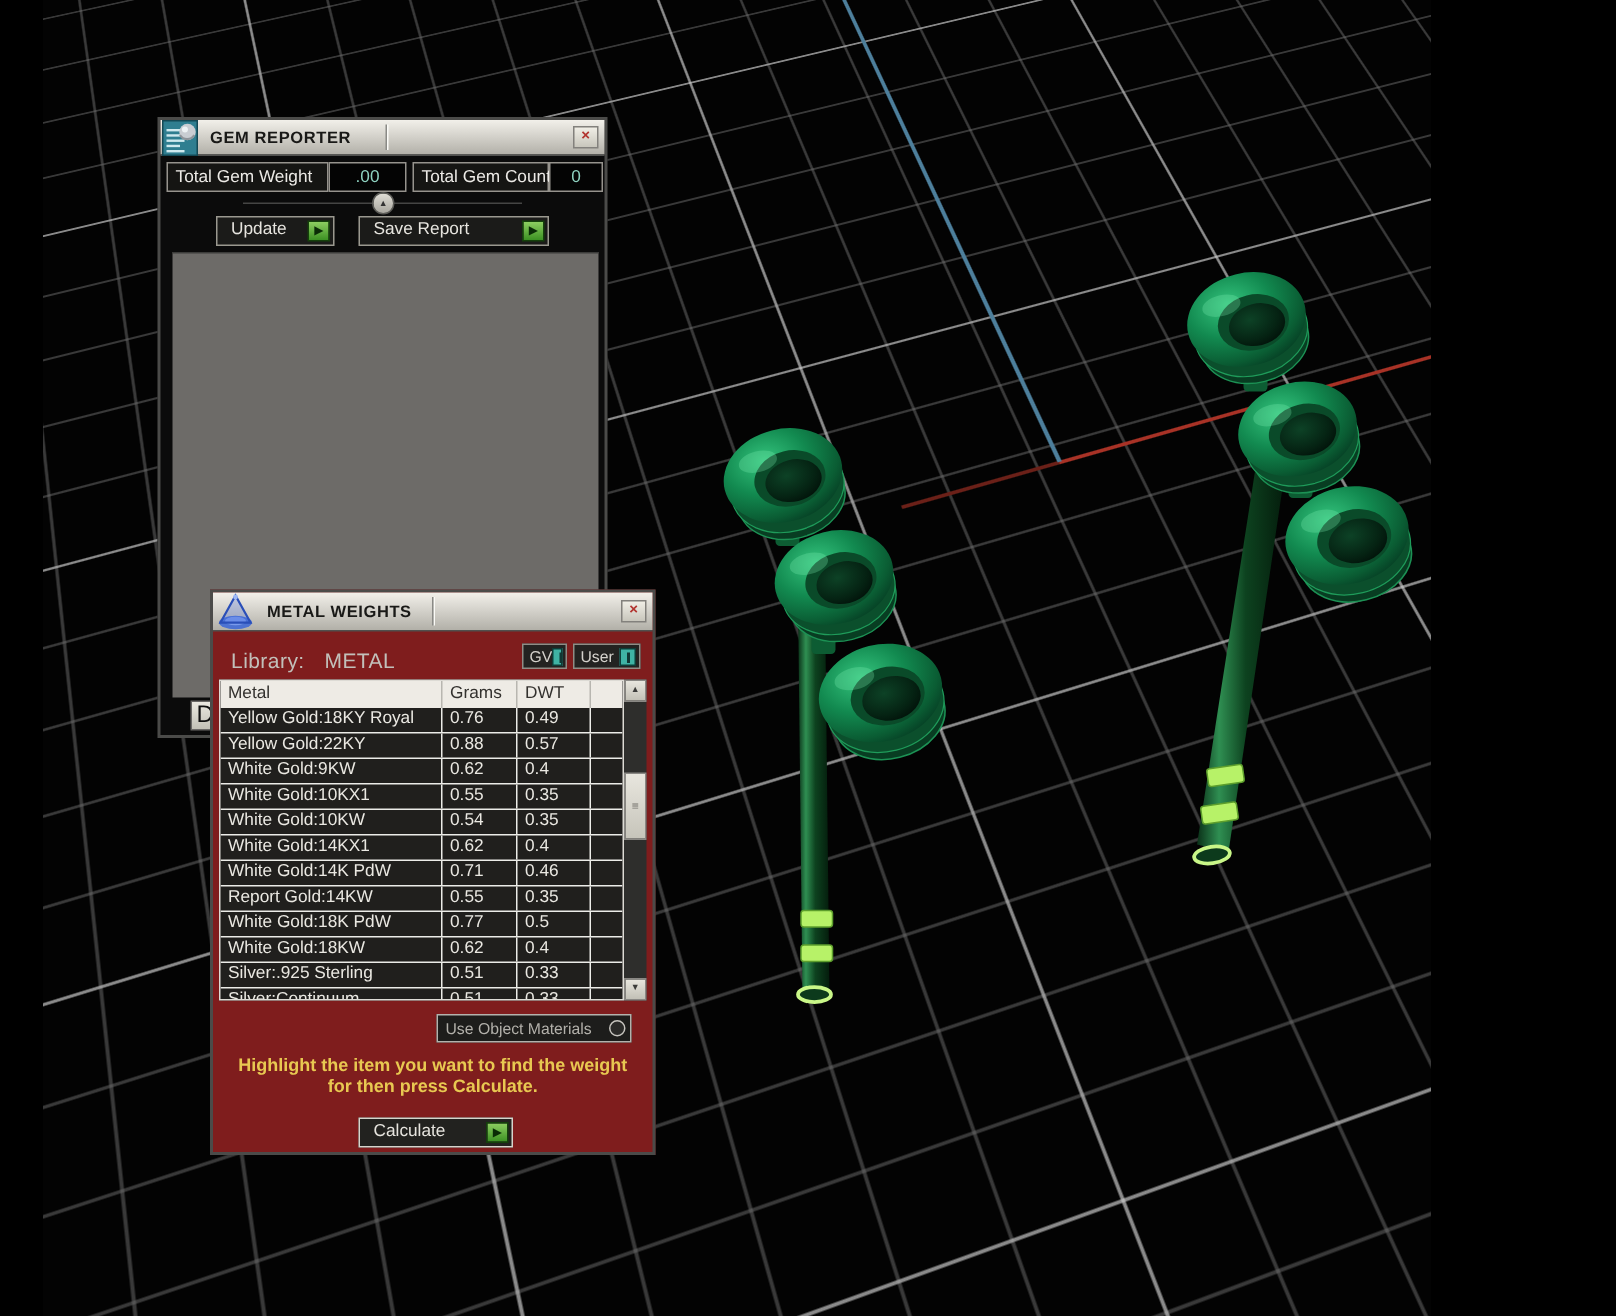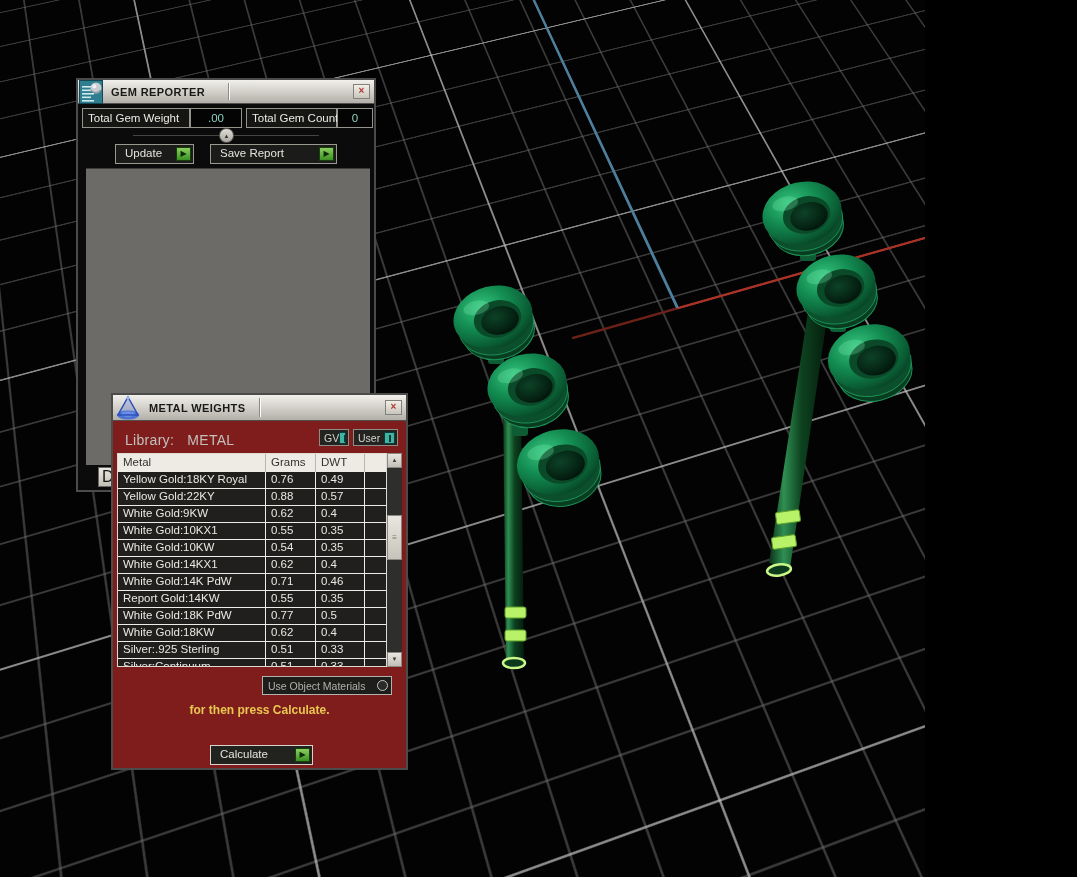--- a/index.html
+++ b/index.html
@@ -1,20 +1,20 @@
 <!DOCTYPE html>
 <html><head>
 <meta charset="utf-8">
 <style>
   * { box-sizing: border-box; margin: 0; padding: 0; }
   html,body { background:#000; }
   body { font-family:"Liberation Sans", sans-serif; }
 
   .stage { position:relative; width:925px; height:877px; overflow:hidden;
-           background:#020202; }
+           background:#020202;margin-left:29px; }
 
   
   .plane { position:absolute; left:-1323px; top:-1692px; width:4000px; height:4000px;
            transform: perspective(1500px) rotateX(38.7deg) rotateZ(-20deg);
            background-color:#030303;
            background-image:
              repeating-linear-gradient(to right, rgba(205,205,205,0.55) 0 2px, transparent 2px 310px),
              repeating-linear-gradient(to bottom, rgba(205,205,205,0.55) 0 2px, transparent 2px 310px),
              repeating-linear-gradient(to right, rgba(110,110,110,0.50) 0 2px, transparent 2px 62px),
              repeating-linear-gradient(to bottom, rgba(110,110,110,0.50) 0 2px, transparent 2px 62px);
@@ -339,20 +339,21 @@
       <div class="sb-thumb">≡</div>
       <div class="sb-btn sb-down">▼</div>
     </div>
 
     <div class="uom">
       <span>Use Object Materials</span>
       <span class="uom-circle"></span>
     </div>
 
     <div class="mw-instr">
+      <div>Highlight the item you want to find the weight</div>
       <div>for then press Calculate.</div>
     </div>
 
     <div class="btn-dark calc-btn">
       <span class="btn-label">Calculate</span>
       <span class="runbox">▶</span>
     </div>
   </div>
 
 </div>

